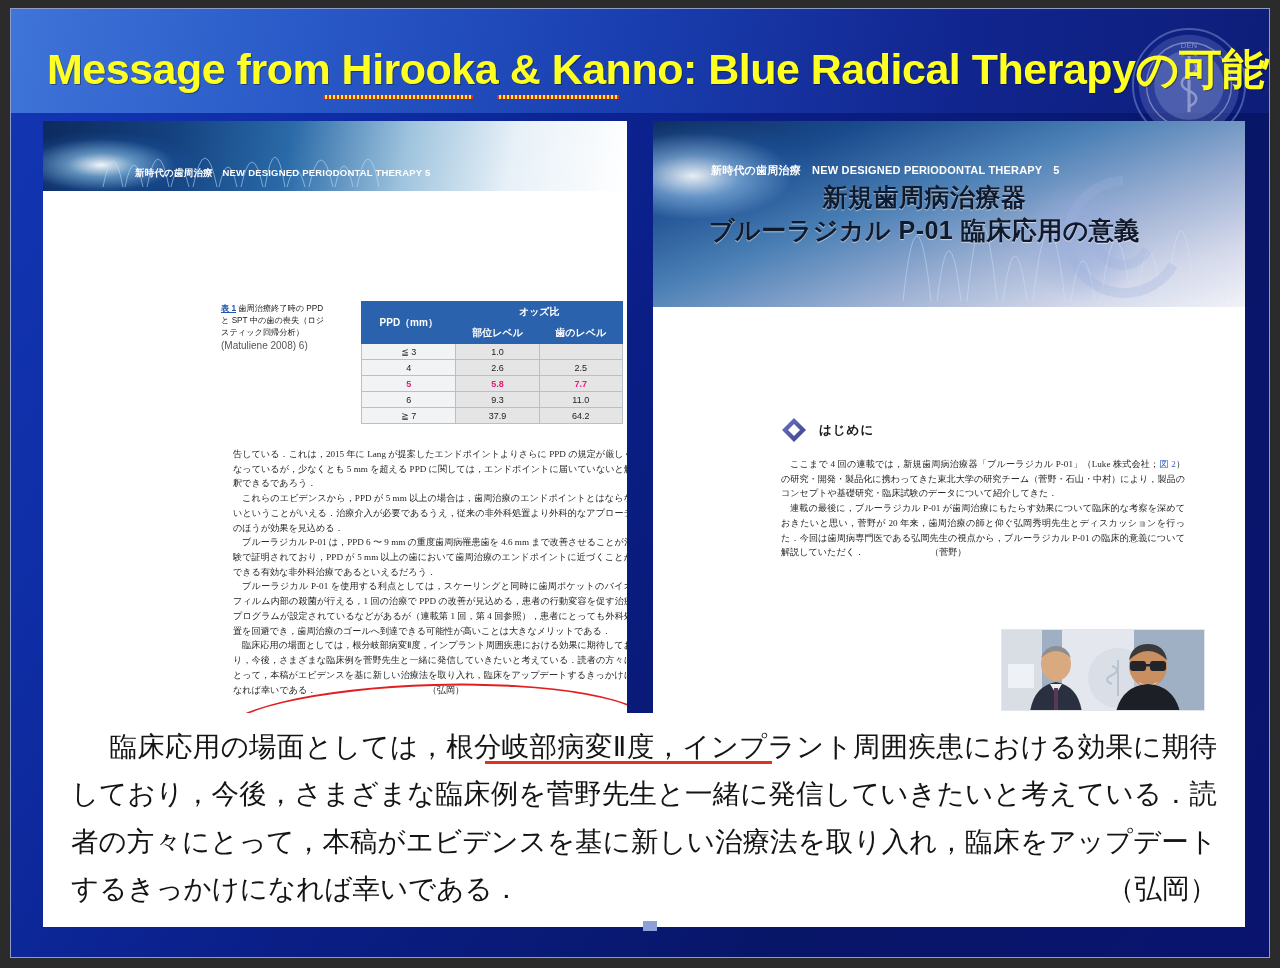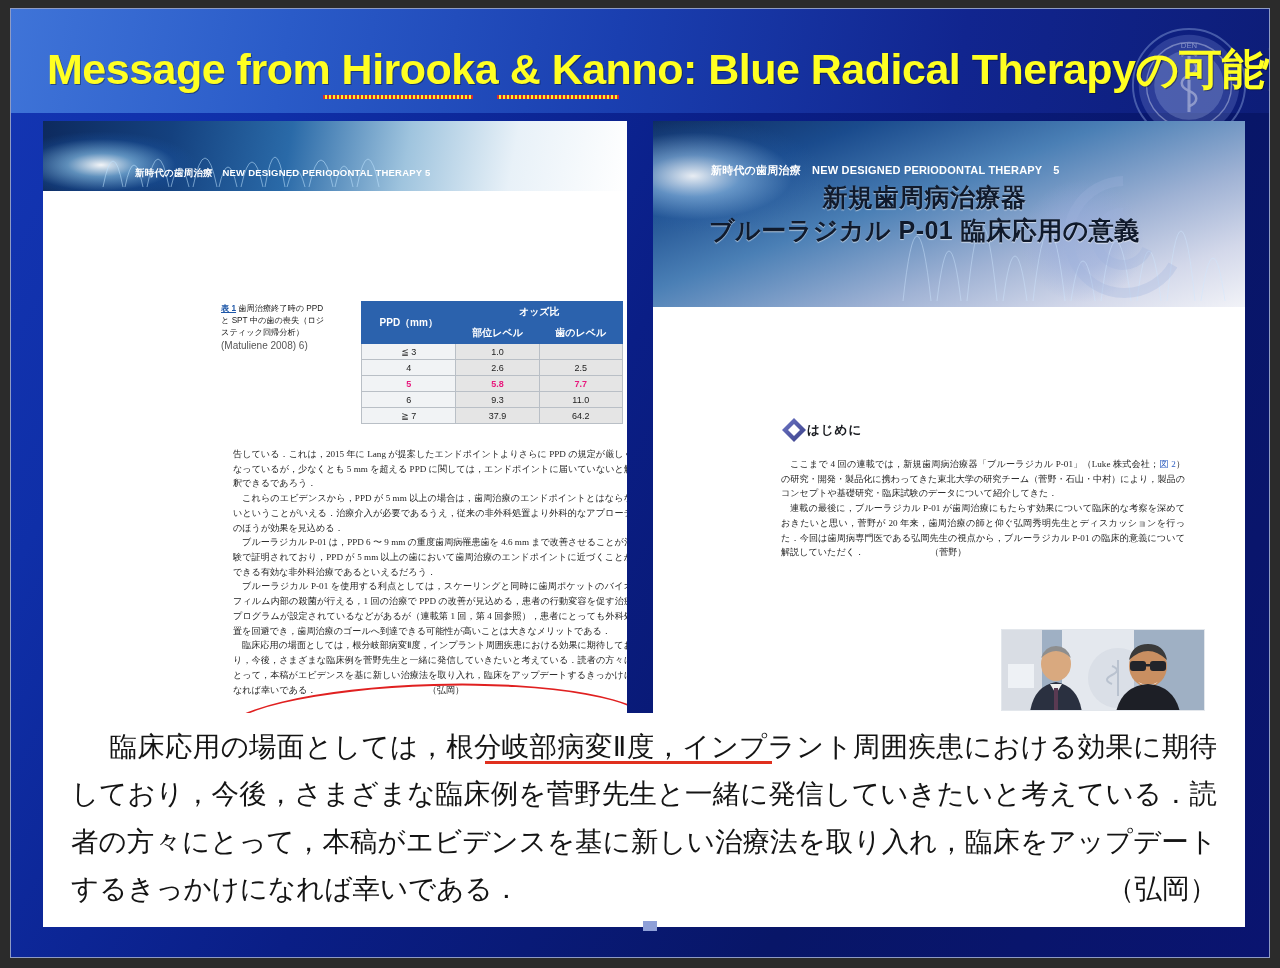--- a/index.html
+++ b/index.html
@@ -145,21 +145,21 @@
   #ellipse-mark {
     position: absolute; left: 176px; top: 563px;
     width: 432px; height: 92px;
     border: 2.2px solid #e02020;
     border-radius: 50%;
     transform: rotate(-1.6deg);
     pointer-events: none;
   }
 
   
-  #intro-row { position: absolute; left: 128px; top: 296px; display: flex; align-items: center; gap: 0; }
+  #intro-row { position: absolute; left: 128px; top: 296px; display: flex; align-items: center; gap: 12px; }
   #intro-label { font-size: 12.5px; font-weight: 700; color: #16181d; letter-spacing: 1px; }
   #right-body {
     left: 128px; top: 336px; width: 404px;
     font-size: 9.1px; line-height: 1.62;
   }
   #right-body p { text-indent: 1em; }
   #right-body .figref { color: #2f5fc0; }
 
   #photo {
     position: absolute; left: 348px; top: 508px;

